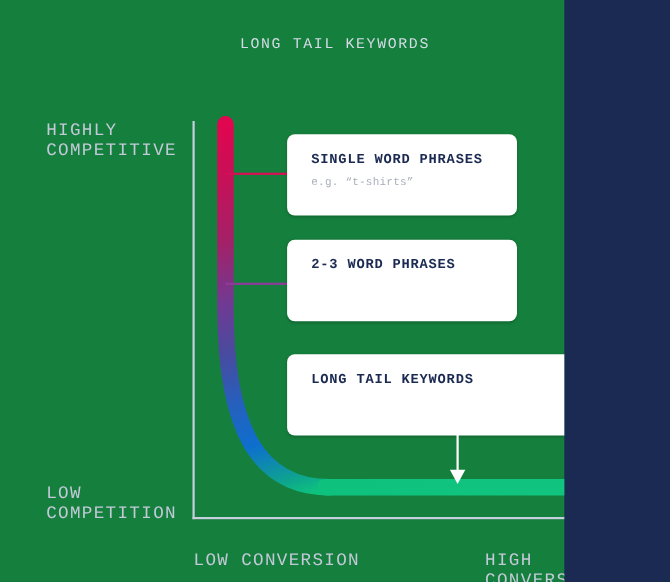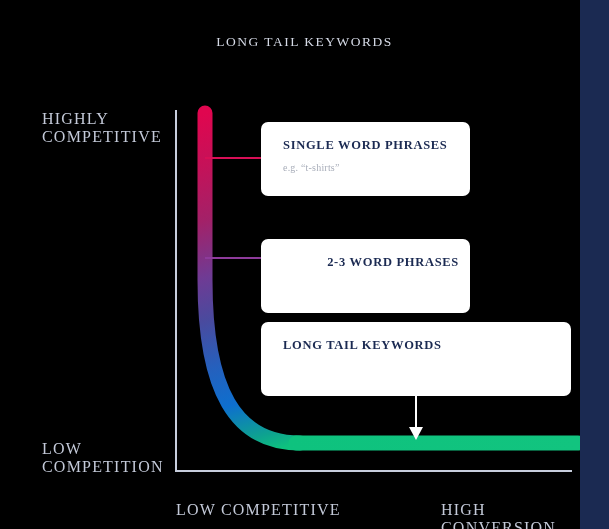--- a/index.html
+++ b/index.html
@@ -2,24 +2,24 @@
 <html><head>
 <meta charset="utf-8">
 <style>
   html, body {
     margin: 0;
     padding: 0;
     background: #1b2a52;
   }
   #root {
     position: relative;
-    width: 580px;
+    width: 513px;
     height: 529px;
-    background: #000000;
-    font-family: Liberation Serif, serif;
+    background: #15803d;
+    font-family: Liberation Mono, monospace;
     overflow: hidden;
   }
 
   
   #chart-title {
     position: absolute;
     left: 0;
     top: 34px;
     width: 609px;
     text-align: center;
@@ -83,21 +83,21 @@
   
   .card {
     position: absolute;
     background: #ffffff;
     border-radius: 7px;
     box-shadow: 0 1px 3px rgba(0,0,0,0.22);
     box-sizing: border-box;
     padding: 16px 11px 17px 22px;
   }
   #card-1 { left: 261px; top: 122px; width: 209px; height: 74px; }
-  #card-2 { left: 261px; top: 239px; width: 209px; height: 74px; text-align: right; }
+  #card-2 { left: 261px; top: 218px; width: 209px; height: 74px; }
   #card-3 { left: 261px; top: 322px; width: 310px; height: 74px; }
 
   .card-title {
     color: #1b2a52;
     font-size: 12.5px;
     font-weight: bold;
     letter-spacing: 0.7px;
     margin: 0 0 9px 0;
   }
   .card-example {
@@ -124,21 +124,21 @@
 
   <div id="chart-title">LONG TAIL KEYWORDS</div>
 
   <div id="axis-y"></div>
   <div id="axis-x"></div>
 
   <div id="y-label-top" class="axis-label">HIGHLY
 COMPETITIVE</div>
   <div id="y-label-bottom" class="axis-label">LOW
 COMPETITION</div>
-  <div id="x-label-left" class="axis-label">LOW COMPETITIVE</div>
+  <div id="x-label-left" class="axis-label">LOW CONVERSION</div>
   <div id="x-label-right" class="axis-label">HIGH CONVERSION</div>
 
   <svg id="curve-layer" viewBox="0 0 609 529" xmlns="http://www.w3.org/2000/svg">
     <defs>
       <linearGradient id="tailGrad" gradientUnits="userSpaceOnUse" x1="205" y1="113" x2="300" y2="443">
         <stop offset="0.00" stop-color="#e0064f"></stop>
         <stop offset="0.15" stop-color="#c41259"></stop>
         <stop offset="0.30" stop-color="#a32168"></stop>
         <stop offset="0.46" stop-color="#6f3b94"></stop>
         <stop offset="0.58" stop-color="#4a4a9e"></stop>

